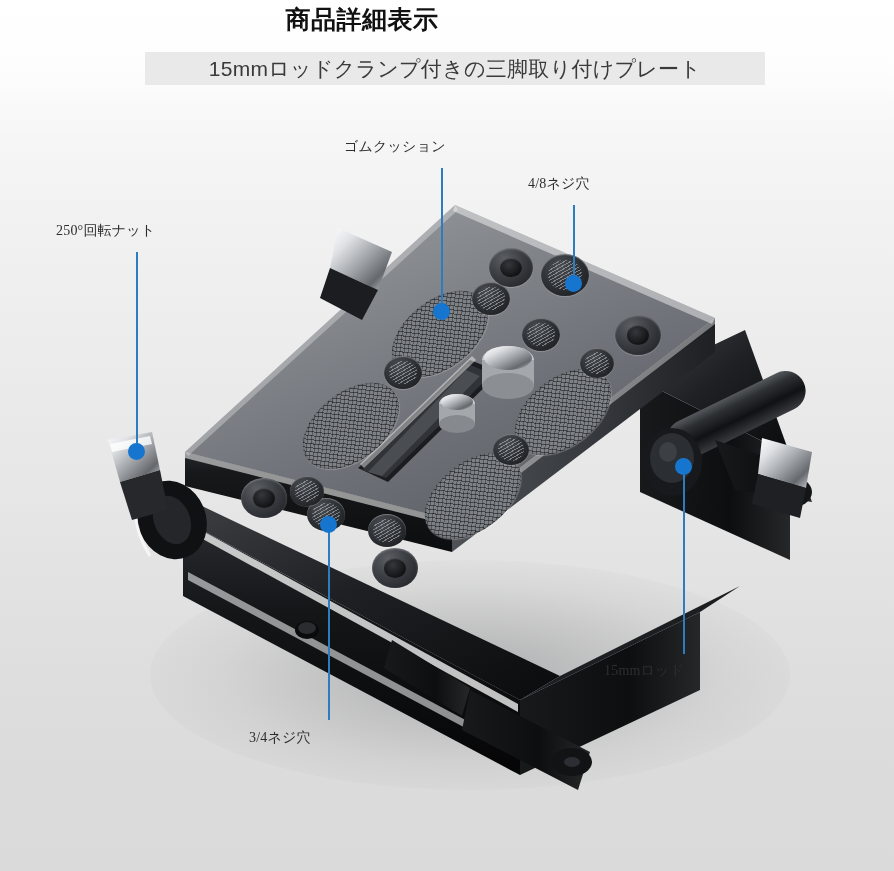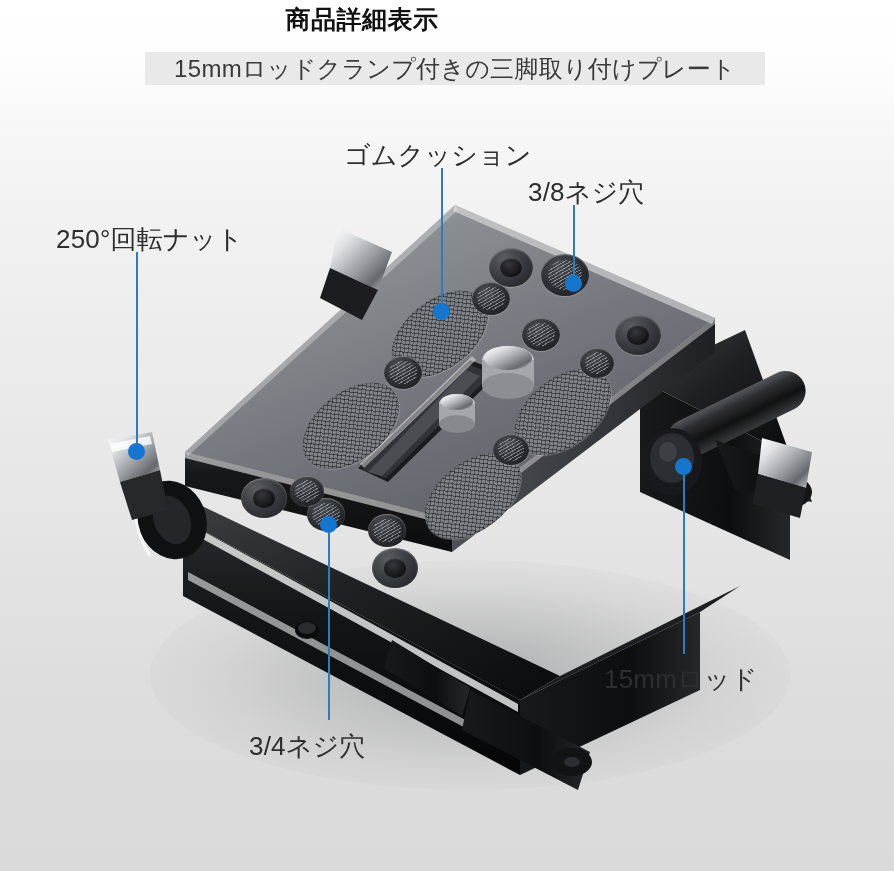--- a/index.html
+++ b/index.html
@@ -51,33 +51,34 @@
     border-radius: 1px;
   }
   #subtitle {
     position: absolute;
     left: 145px;
     top: 52px;
     width: 620px;
     height: 33px;
     line-height: 33px;
     text-align: center;
-    font-size: 24px;
+    font-size: 21px;
     color: #3a3a3a;
     letter-spacing: 0.3px;
     white-space: nowrap;
   }
 
   
   .callout-label {
     position: absolute;
-    font-size: 26px;
+    font-size: 14px;
     color: #2e2e2e;
     white-space: nowrap;
     letter-spacing: 0.2px;
+    font-family: Liberation Serif, serif;
   }
   .callout-line {
     position: absolute;
     background: #2d7cc0;
     width: 2px;
   }
   .callout-dot {
     position: absolute;
     width: 17px;
     height: 17px;
@@ -335,21 +336,21 @@
     <div class="hole-cap" style="left:615px; top:315px; width:46px; height:40px;"></div>
     <div class="hole-cap" style="left:241px; top:478px; width:46px; height:40px;"></div>
     <div class="hole-cap" style="left:372px; top:548px; width:46px; height:40px;"></div>
 
   </div>
 
   <div class="callout-label" style="left:344px; top:138px;">ゴムクッション</div>
   <div class="callout-line" style="left:441px; top:168px; height:143px;"></div>
   <div class="callout-dot" style="left:433px; top:303px;"></div>
 
-  <div class="callout-label" style="left:528px; top:175px;">3/8ネジ穴</div>
+  <div class="callout-label" style="left:528px; top:175px;">4/8ネジ穴</div>
   <div class="callout-line" style="left:573px; top:205px; height:78px;"></div>
   <div class="callout-dot" style="left:565px; top:275px;"></div>
 
   <div class="callout-label" style="left:56px; top:222px;">250°回転ナット</div>
   <div class="callout-line" style="left:136px; top:252px; height:198px;"></div>
   <div class="callout-dot" style="left:128px; top:443px;"></div>
 
   <div class="callout-label" style="left:249px; top:729px;">3/4ネジ穴</div>
   <div class="callout-line" style="left:328px; top:524px; height:196px;"></div>
   <div class="callout-dot" style="left:320px; top:516px;"></div>

